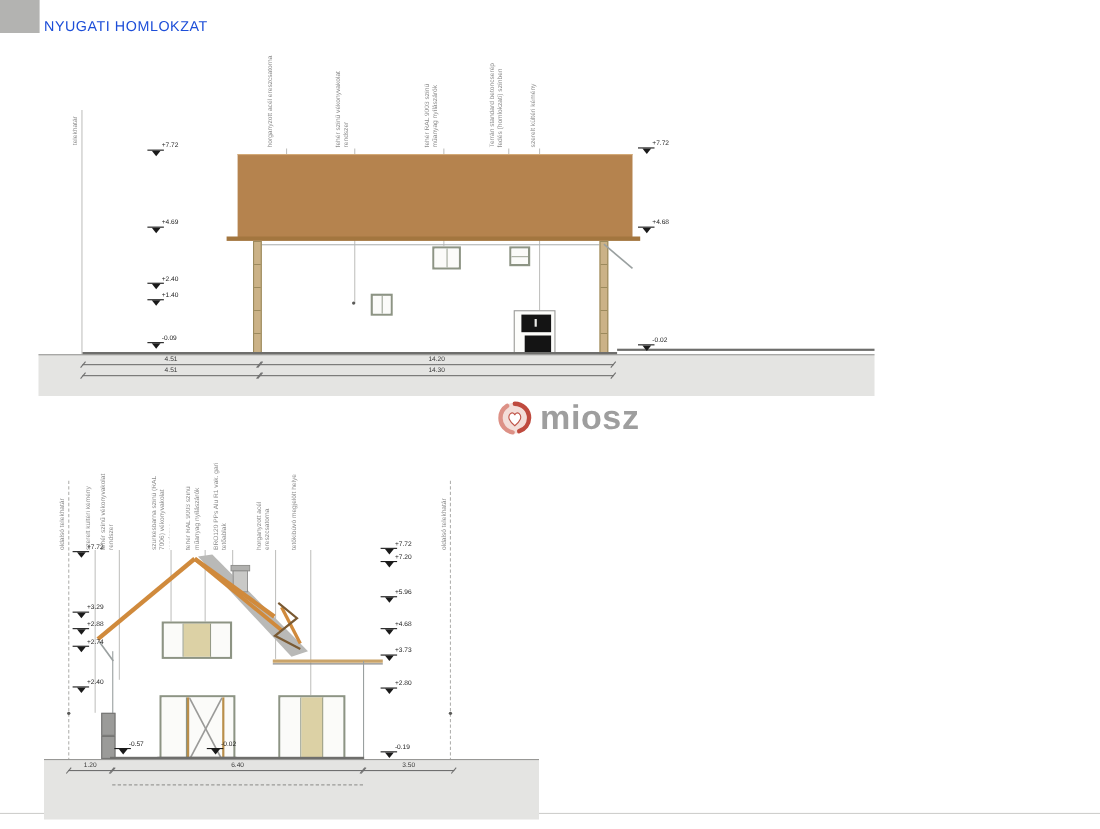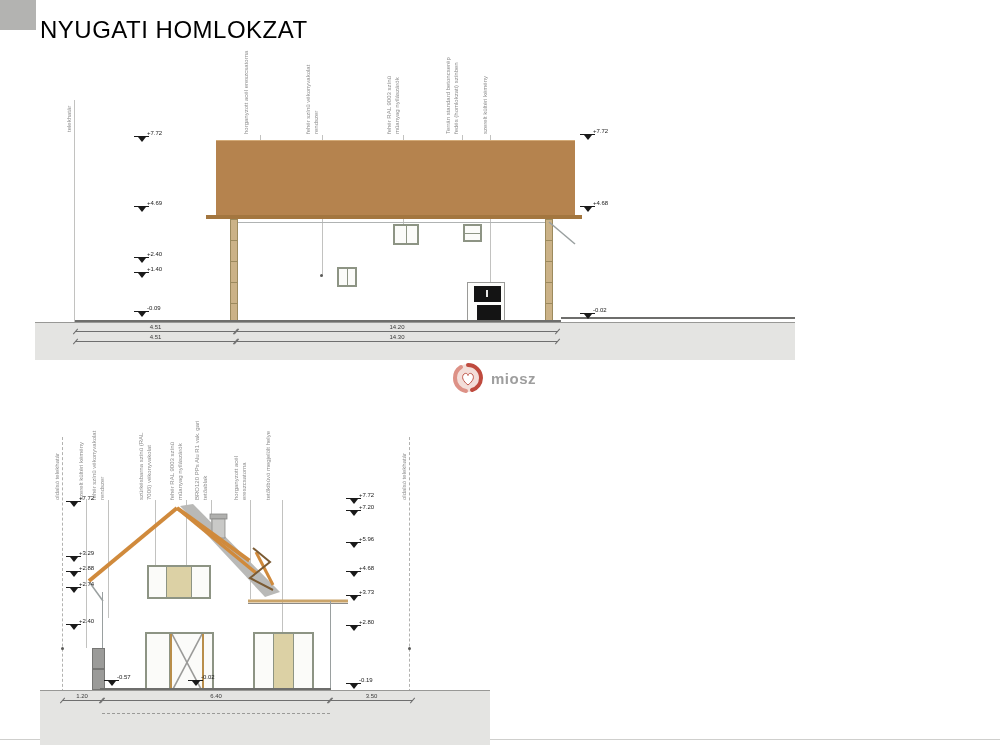--- a/index.html
+++ b/index.html
@@ -1,19 +1,19 @@
 <!DOCTYPE html>
 <html><head>
 <meta charset="utf-8">
 <style>
   html,body{margin:0;padding:0;background:#fff}
   #canvas{position:relative;width:1000px;height:754px;background:#ffffff;overflow:hidden;
           font-family:"Liberation Sans", sans-serif;color:#2f2f2f}
   .abs{position:absolute}
-  .title{font-size:24px;letter-spacing:.5px;color:#000000}
+  .title{font-size:13px;letter-spacing:.5px;color:#1d4ed8}
   
   .vl{position:absolute;writing-mode:vertical-rl;transform:rotate(180deg);
       font-size:6px;line-height:7.5px;color:#8c8c8c;display:flex;align-items:flex-start;
       overflow:hidden}
   
   .ld{position:absolute;width:1px;background:#c2c2c0}
   .ldd{position:absolute;width:0;border-left:1px dashed #b2b2b0}
   .dot{position:absolute;width:3px;height:3px;border-radius:50%;background:#5a5a58}
   .dotr{background:#6b4426}
   
@@ -32,21 +32,21 @@
   .win .p{flex:1;background:#fbfbf9;border-right:1px solid #8d9484}
   .win .p:last-child{border-right:none}
   .win .p.bg{background:#dcd1a5}
   .win.vert{flex-direction:column}
   .win.vert .p{border-right:none;border-bottom:1px solid #8d9484}
   .win.vert .p:last-child{border-bottom:none}
   .post{position:absolute;background:#cbb287;border:1px solid #9c8a5d;
         background-image:repeating-linear-gradient(180deg,transparent 0 20px,#9c8a5d 20px 21px)}
   .gline{position:absolute;background:#6e6e6c}
   .ground{position:absolute;background:#e4e4e2;border-top:1px solid #989896}
-  .logo-text{font-size:15px;color:#9e9e9e;letter-spacing:.5px;font-weight:600}
+  .logo-text{font-size:31px;color:#9e9e9e;letter-spacing:.5px;font-weight:600}
 </style>
 </head>
 <body>
 
 <div id="canvas">
 
   <div class="abs" style="left:0;top:0;width:36px;height:30px;background:#b3b3b1"></div>
   <div class="abs" style="left:0;top:739px;width:1000px;height:1px;background:#cfcfcd"></div>
 
   <div class="abs title" style="left:40px;top:16px">NYUGATI HOMLOKZAT</div>

